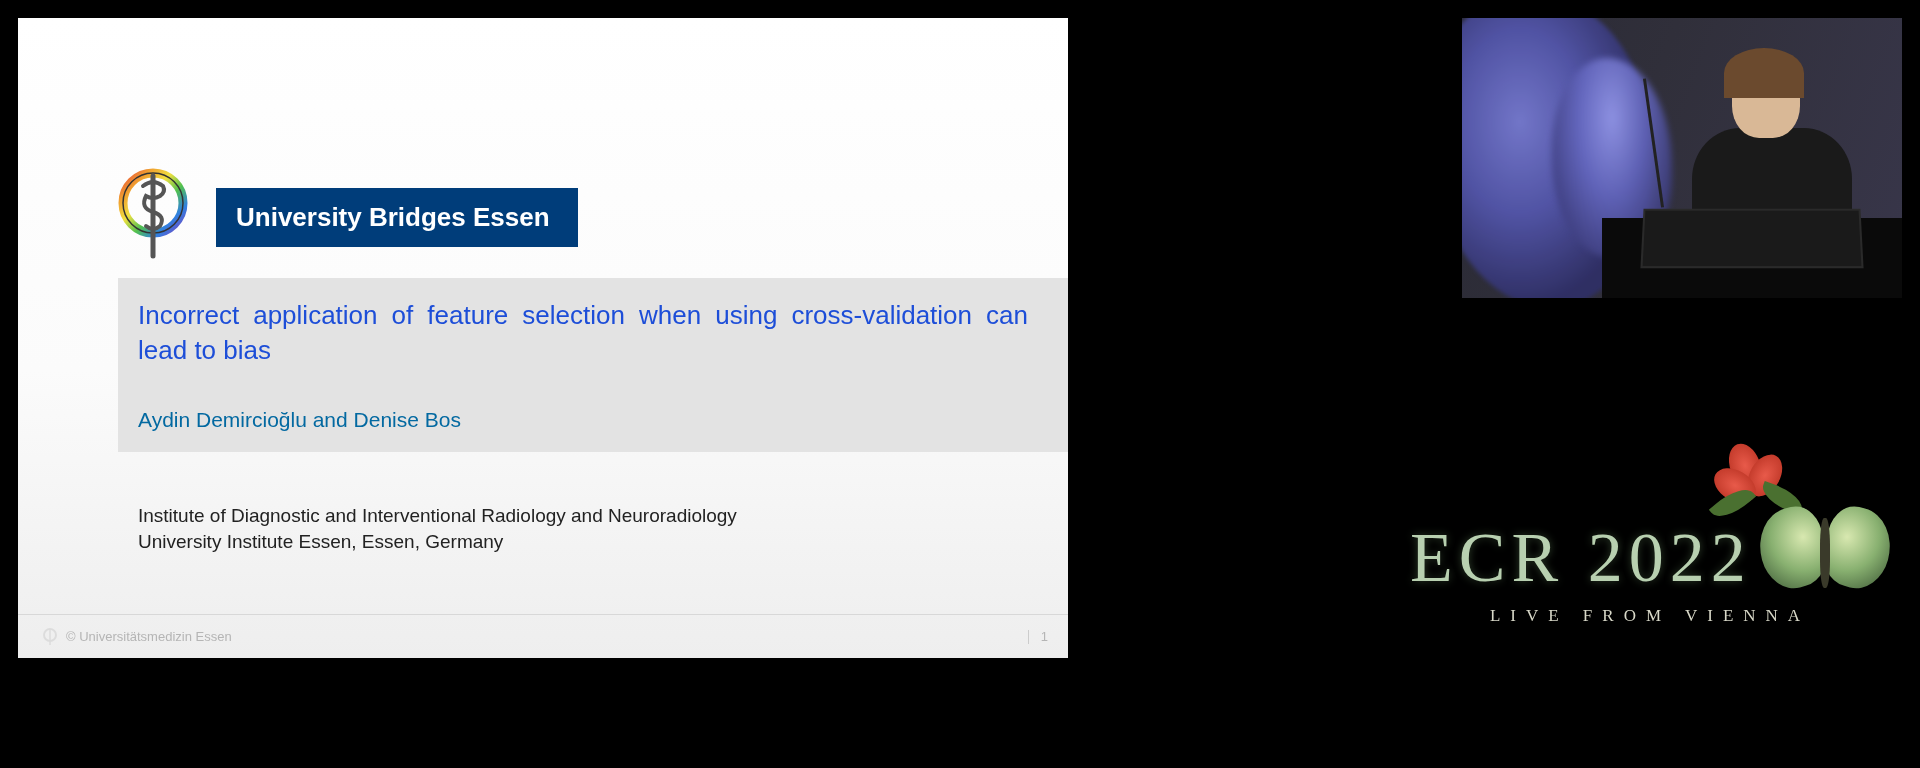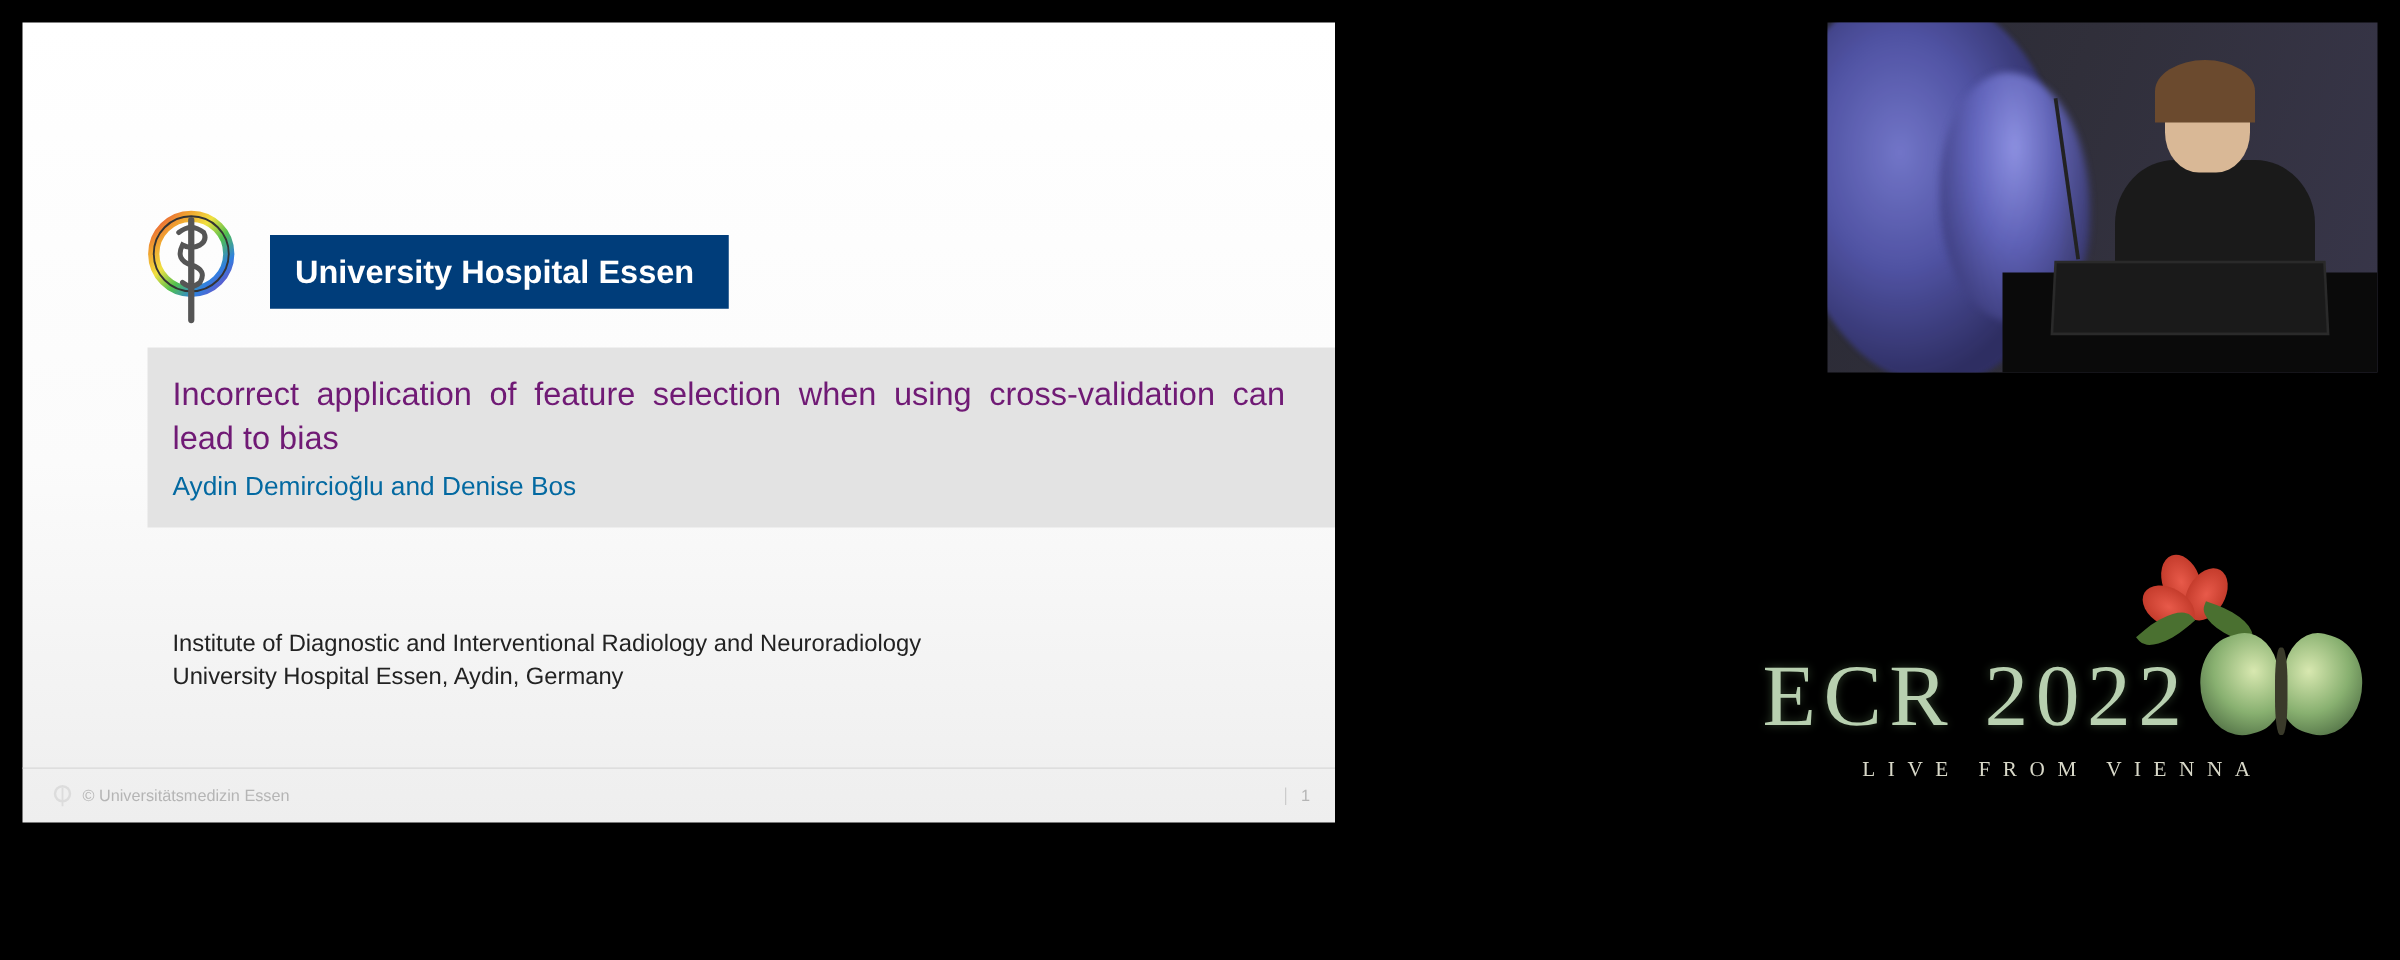--- a/index.html
+++ b/index.html
@@ -45,25 +45,25 @@
   .title-band {
     position: absolute;
     left: 100px;
     top: 260px;
     right: 0;
     background: #e3e3e3;
     padding: 20px 40px 20px 20px;
   }
   .title-text {
     font-size: 26px;
-    color: #701a75;
+    color: #1d4ed8;
     line-height: 1.35;
     text-align: justify;
     text-justify: inter-word;
-    margin-bottom: 10px;
+    margin-bottom: 40px;
   }
   .authors {
     font-size: 21px;
     color: #0369a1;
   }
   .affiliation {
     position: absolute;
     left: 120px;
     top: 458px;
     font-size: 19px;
@@ -310,31 +310,31 @@
           </linearGradient>
         </defs>
         <circle cx="35" cy="35" r="30" fill="none" stroke="url(#rg)" stroke-width="9"></circle>
         <circle cx="35" cy="35" r="30" fill="none" stroke="#333" stroke-width="1.5"></circle>
         <path d="M35 8 L35 88" stroke="#555" stroke-width="5" stroke-linecap="round"></path>
         <path d="M25 18 Q35 10 45 18 Q48 24 42 28 Q35 32 28 28 Q22 40 35 44 Q48 48 42 58 Q35 64 28 58" fill="none" stroke="#555" stroke-width="4" stroke-linecap="round"></path>
       </svg>
     </div>
 
     <div class="org-banner">
-      <span>University Hospital Essen</span>
+      <span>University Bridges Essen</span>
     </div>
 
     <div class="title-band">
       <div class="title-text">Incorrect application of feature selection when using cross-validation can lead to bias</div>
       <div class="authors">Aydin Demircioğlu and Denise Bos</div>
     </div>
 
     <div class="affiliation">
       <div>Institute of Diagnostic and Interventional Radiology and Neuroradiology</div>
-      <div>University Hospital Essen, Aydin, Germany</div>
+      <div>University Institute Essen, Essen, Germany</div>
     </div>
 
     <div class="slide-footer">
       <svg class="footer-logo" viewBox="0 0 16 20">
         <circle cx="8" cy="8" r="6" fill="none" stroke="#bbb" stroke-width="2"></circle>
         <path d="M8 3 L8 18" stroke="#bbb" stroke-width="1.5"></path>
       </svg>
       <span>© Universitätsmedizin Essen</span>
       <span class="footer-spacer"></span>
       <span class="footer-divider"></span>

